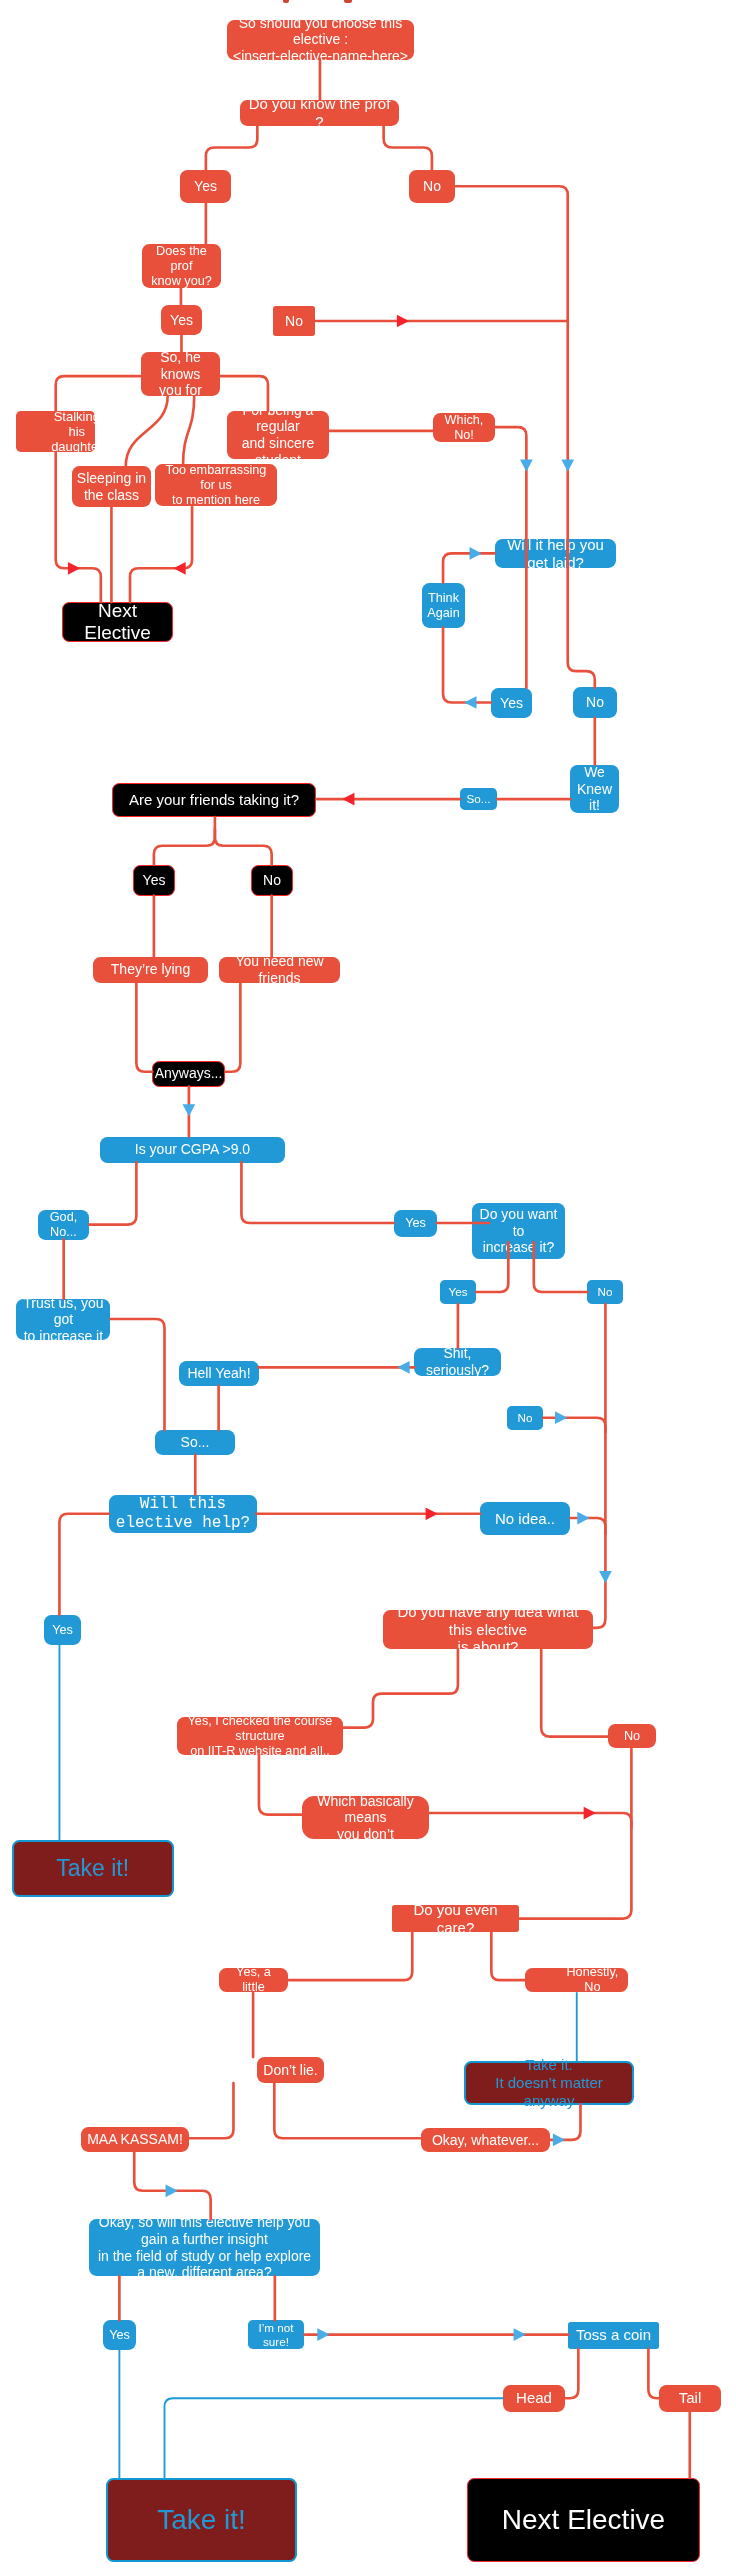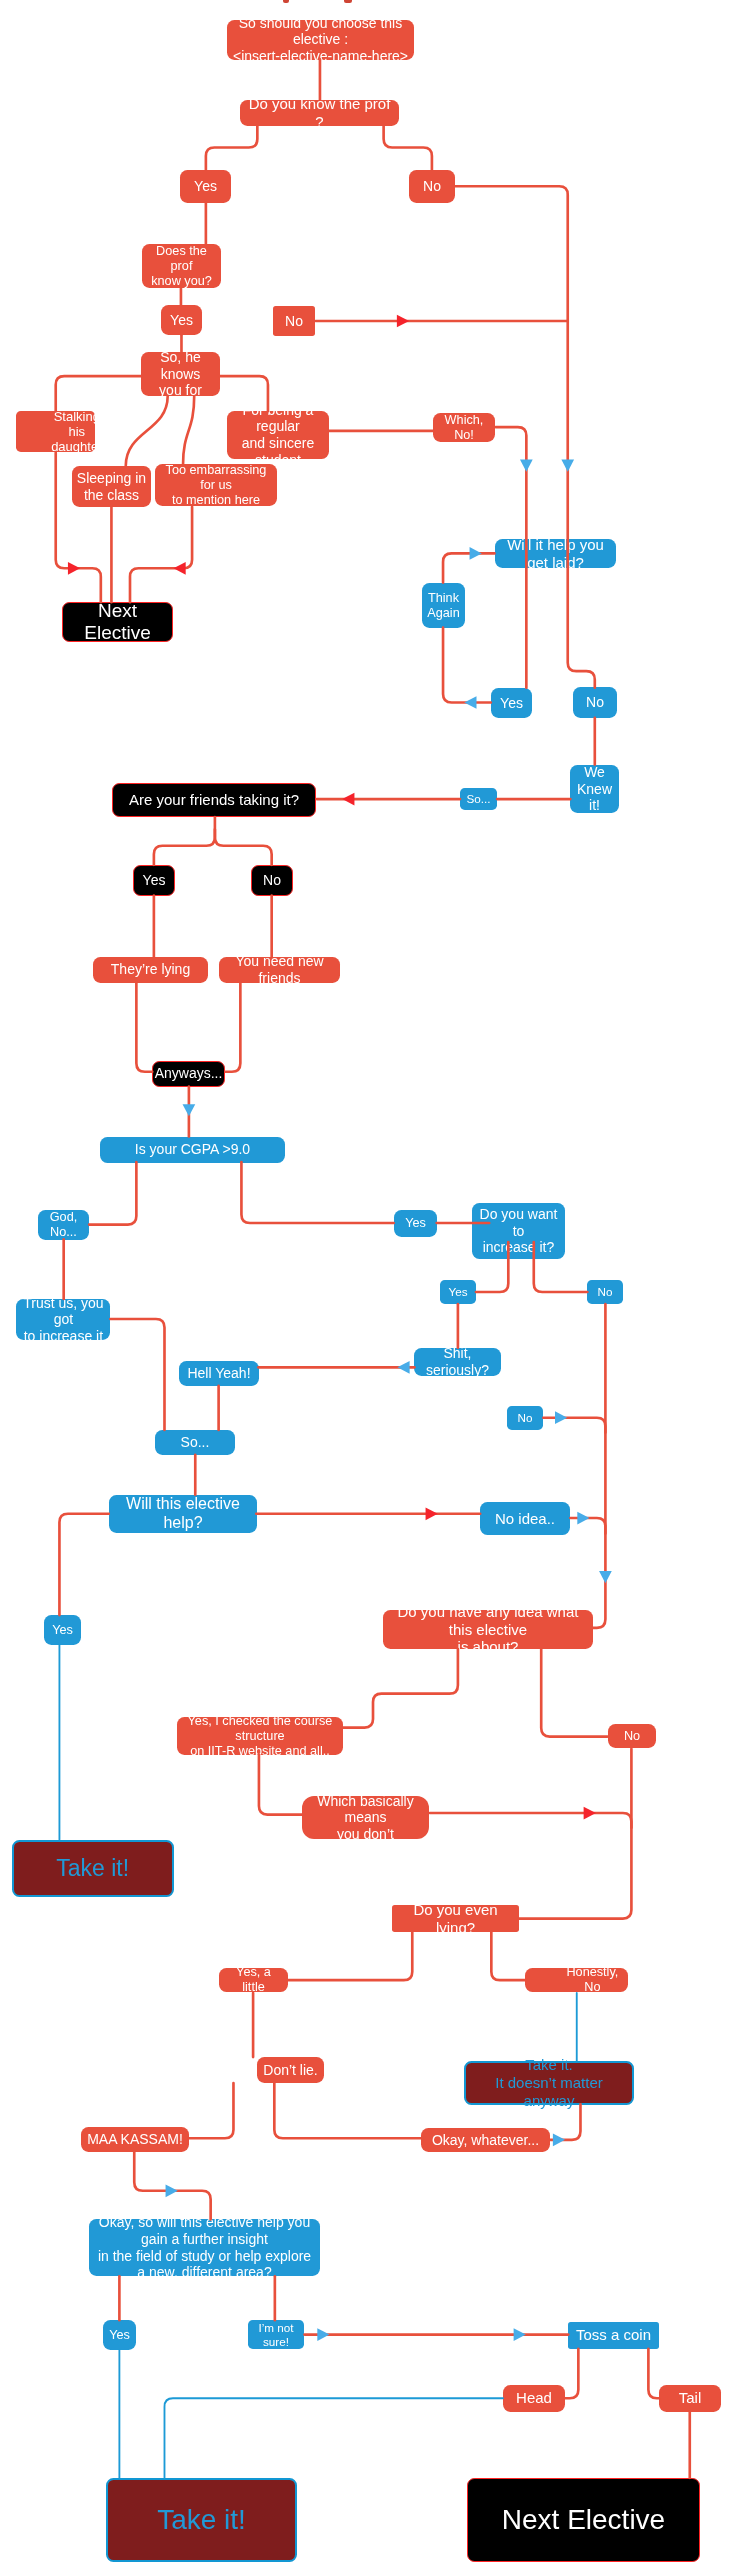--- a/index.html
+++ b/index.html
@@ -70,32 +70,32 @@
       <div class="node blue" style="left: 472px; top: 1203px; width: 93px; height: 56px; font-size: 14px;">Do you want to
 increase it?</div>
       <div class="node blue" style="left: 16.4px; top: 1299px; width: 94px; height: 41px; font-size: 14px;">Trust us, you got
 to increase it</div>
       <div class="node blue r8" style="left: 440px; top: 1280px; width: 36px; height: 24px; font-size: 11.7px;">Yes</div>
       <div class="node blue r8" style="left: 587px; top: 1280px; width: 36px; height: 24px; font-size: 11.7px;">No</div>
       <div class="node blue" style="left: 179px; top: 1361px; width: 80px; height: 25px; font-size: 14px;">Hell Yeah!</div>
       <div class="node blue" style="left: 414px; top: 1348px; width: 87px; height: 28px; font-size: 14px;">Shit, seriously?</div>
       <div class="node blue" style="left: 155px; top: 1430px; width: 80px; height: 25px; font-size: 14px;">So...</div>
       <div class="node blue r8" style="left: 507px; top: 1406px; width: 36px; height: 24px; font-size: 11.7px;">No</div>
-      <div class="node blue" style="left: 109px; top: 1495px; width: 148px; height: 38px; font-size: 16px;">Will this elective help?</div>
+      <div class="node blue" style="left: 109px; top: 1495px; width: 148px; height: 38px; font-size: 16px; font-family: Liberation Mono, monospace;">Will this elective help?</div>
       <div class="node blue" style="left: 480px; top: 1502px; width: 90px; height: 33px; font-size: 15px;">No idea..</div>
       <div class="node blue" style="left: 44px; top: 1615px; width: 37px; height: 30px; font-size: 12.7px;">Yes</div>
       <div class="node red" style="left: 383px; top: 1610px; width: 210px; height: 39px; font-size: 15px;">Do you have any idea what this elective
 is about?</div>
       <div class="node outline" style="left: 11.7px; top: 1840px; width: 162px; height: 57px; font-size: 23px;">Take it!</div>
       <div class="node red" style="left: 177px; top: 1717px; width: 166px; height: 38px; font-size: 12.7px;">Yes, I checked the course structure
 on IIT-R website and all..</div>
       <div class="node red" style="left: 608px; top: 1724px; width: 48px; height: 24.4px; font-size: 12.7px;">No</div>
       <div class="node red" style="left: 302px; top: 1796px; width: 127px; height: 43px; font-size: 14px; border-radius: 12px;">Which basically means
 you don’t</div>
-      <div class="node red sq" style="left: 392px; top: 1905px; width: 127px; height: 27px; font-size: 15px;">Do you even lying?</div>
+      <div class="node red sq" style="left: 392px; top: 1905px; width: 127px; height: 27px; font-size: 15px;">Do you even care?</div>
       <div class="node red" style="left: 219px; top: 1968px; width: 69px; height: 24.4px; font-size: 12.7px;">Yes, a little</div>
       <div class="node red" style="left: 525px; top: 1968px; width: 103px; height: 24.4px; font-size: 12.7px; padding-left: 36px;">Honestly, No</div>
       <div class="node red" style="left: 220px; top: 2057px; width: 67px; height: 26px; font-size: 14px; margin-left: 37px;">Don’t lie.</div>
       <div class="node outline" style="left: 464px; top: 2061px; width: 170px; height: 44px; font-size: 15px;">Take it.
 It doesn’t matter anyway</div>
       <div class="node red" style="left: 81px; top: 2127px; width: 108px; height: 25px; font-size: 14px;">MAA KASSAM!</div>
       <div class="node red" style="left: 421px; top: 2128px; width: 129px; height: 24.4px; font-size: 14px;">Okay, whatever...</div>
       <div class="node blue" style="left: 89px; top: 2219px; width: 231px; height: 57px; font-size: 14px;">Okay, so will this elective help you gain a further insight
 in the field of study or help explore a new,  different area?</div>
       <div class="node blue" style="left: 103px; top: 2320px; width: 33px; height: 30px; font-size: 12.7px;">Yes</div>

